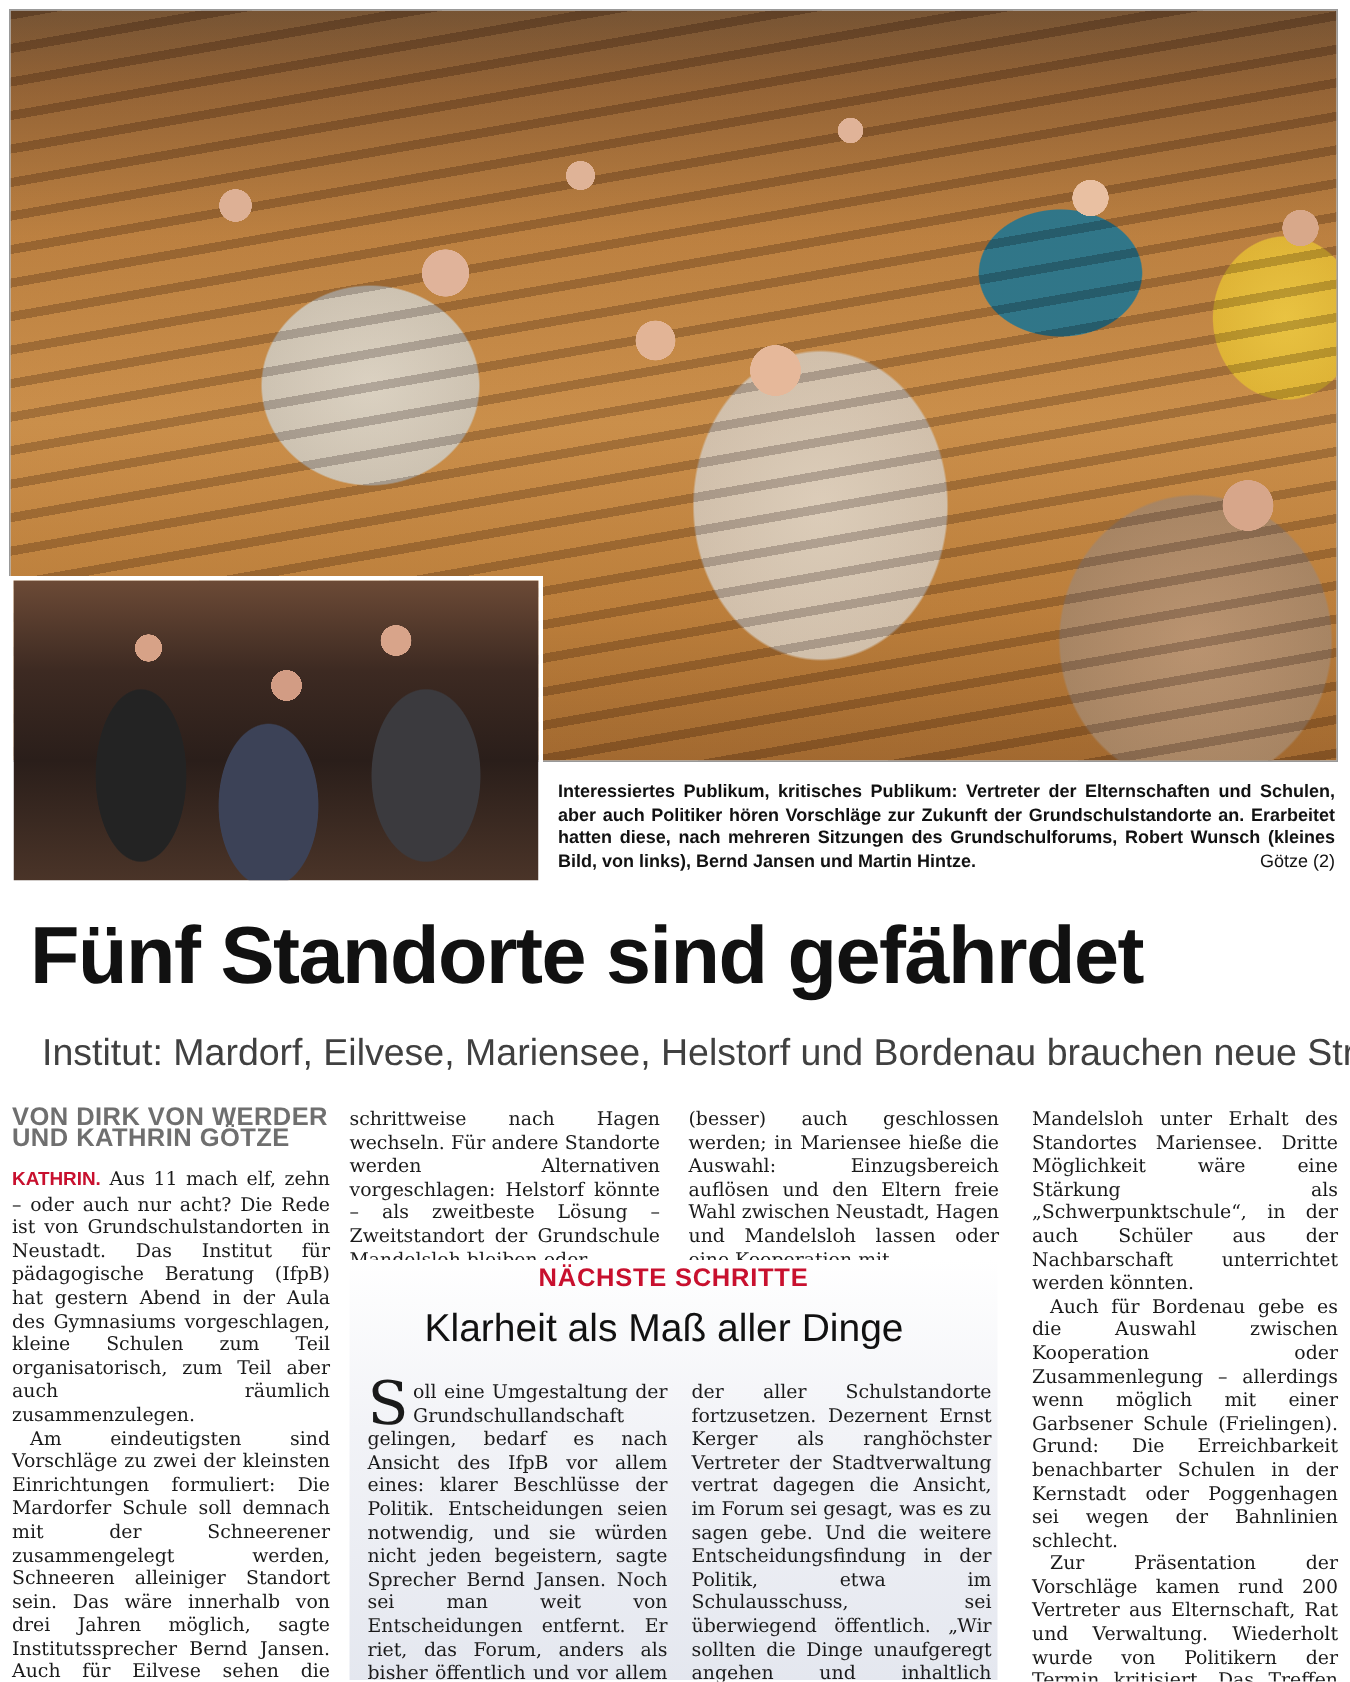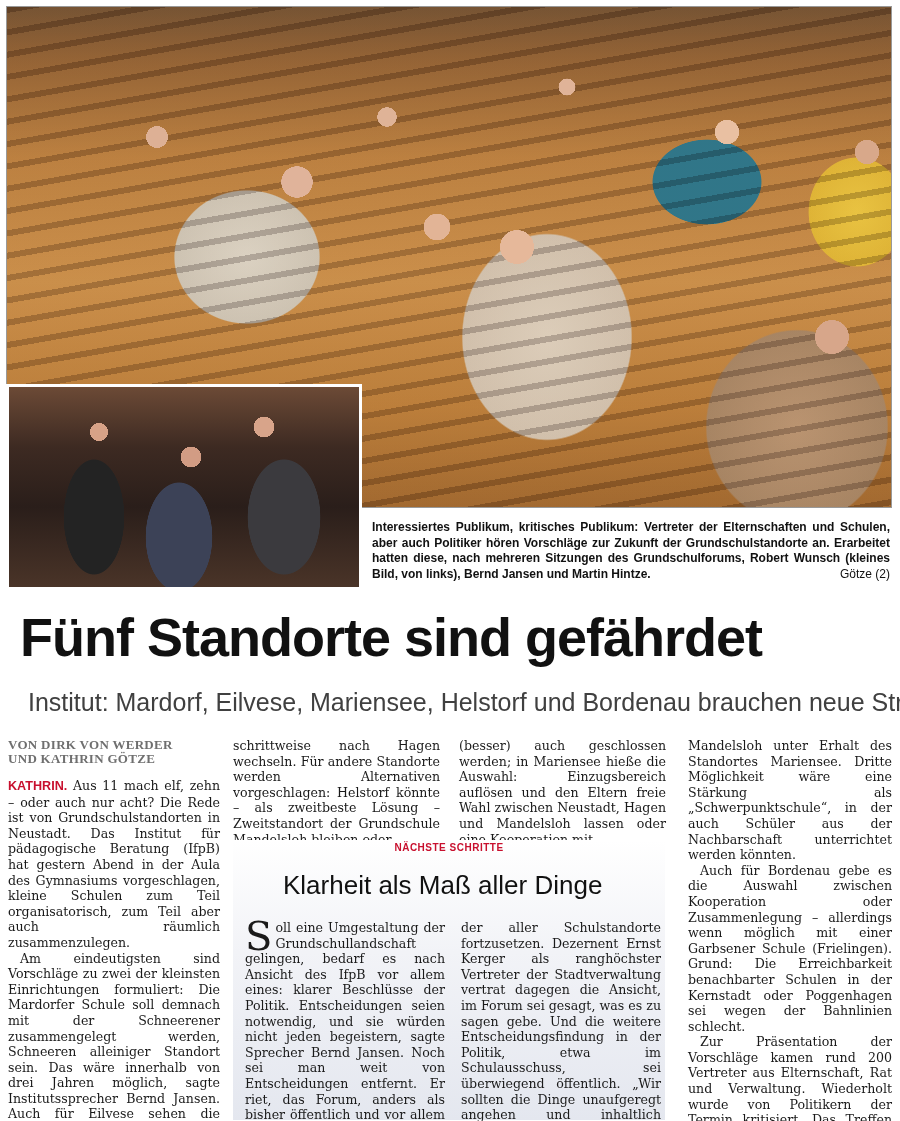--- a/index.html
+++ b/index.html
@@ -42,30 +42,30 @@
   
   .caption{left:372px;top:520px;width:518px;font-family:"Liberation Sans",sans-serif;font-weight:bold;font-size:12px;line-height:15.5px;text-align:justify;color:#111;}
   .caption .credit{position:absolute;right:0;bottom:0;font-weight:normal;margin-top:40px;}
   
   .headline{left:20px;top:605px;font-family:"Liberation Sans",sans-serif;font-weight:bold;font-size:54px;letter-spacing:-1px;line-height:64px;color:#111;white-space:nowrap;}
   .subhead{left:8px;top:689px;font-family:"Liberation Sans",sans-serif;font-size:25px;line-height:26px;color:#404040;white-space:nowrap;margin-left:20px;}
   
   .col{position:absolute;font-size:12.6px;line-height:15.6px;text-align:justify;hyphens:manual;}
   .col p{margin:0;}
   .col p.indent{text-indent:12px;}
-  .byline{font-family:Liberation Serif, serif;font-weight:bold;font-size:13px;color:#6f6f6f;line-height:14px;letter-spacing:.3px;}
+  .byline{font-family:Liberation Sans, sans-serif;font-weight:bold;font-size:17px;color:#6f6f6f;line-height:14px;letter-spacing:.3px;}
   .dateline{font-family:"Liberation Sans",sans-serif;font-weight:bold;color:#c8102e;}
   .c1{left:8px;top:738px;width:212px;}
   .c2{left:233px;top:738px;width:207px;}
   .c3{left:459px;top:738px;width:207px;}
   .c4{left:688px;top:738px;width:204px;}
   
   .sidebar{left:233px;top:840px;width:432px;height:280px;
     background:linear-gradient(180deg,#ffffff 0%,#f2f3f7 40%,#e4e7ef 100%);}
-  .kicker{position:absolute;left:0;right:0;top:2px;text-align:center;font-family:"Liberation Sans",sans-serif;font-weight:bold;font-size:10px;color:#c8102e;letter-spacing:.5px;}
+  .kicker{position:absolute;left:0;right:0;top:2px;text-align:center;font-family:"Liberation Sans",sans-serif;font-weight:bold;font-size:17px;color:#c8102e;letter-spacing:.5px;}
   .sb-title{position:absolute;left:14px;top:30px;font-family:"Liberation Sans",sans-serif;font-size:26px;color:#111;white-space:nowrap;margin-left:36px;}
   .sb-col{position:absolute;font-size:12.6px;line-height:15.6px;text-align:justify;}
   .sb-col p{margin:0;}
   .sb1{left:12px;top:80px;width:200px;}
   .sb2{left:228px;top:80px;width:200px;}
   .dropcap{float:left;font-size:40px;line-height:30px;margin:1px 3px 0 0;}
 </style>
 </head>
 <body>
 

